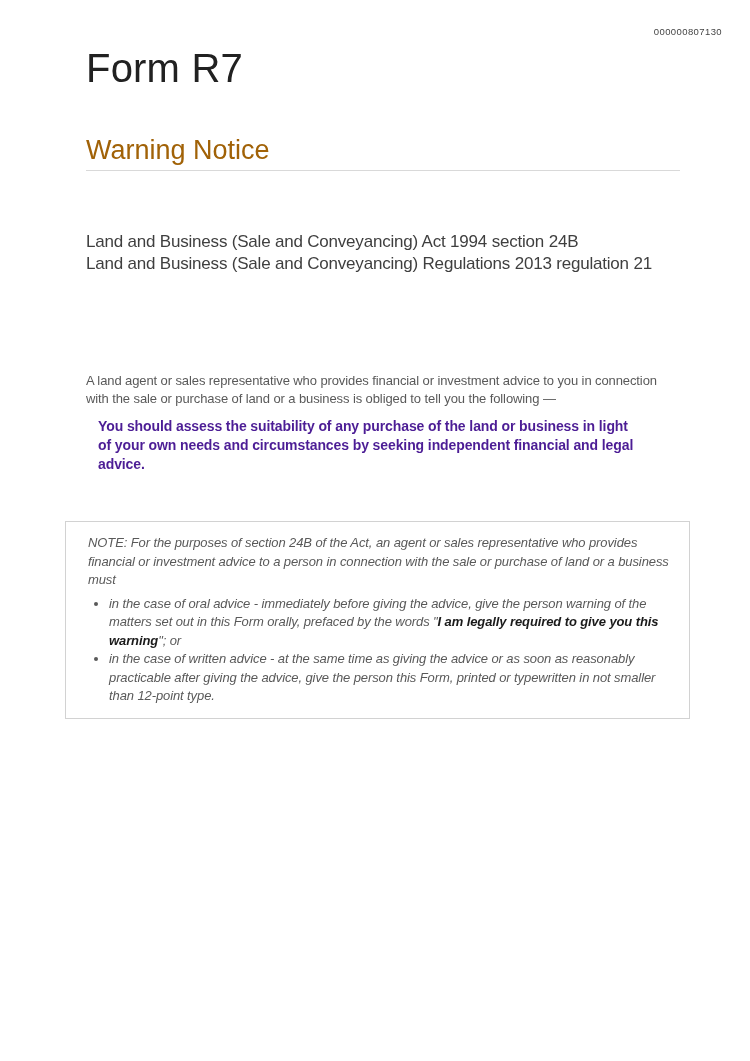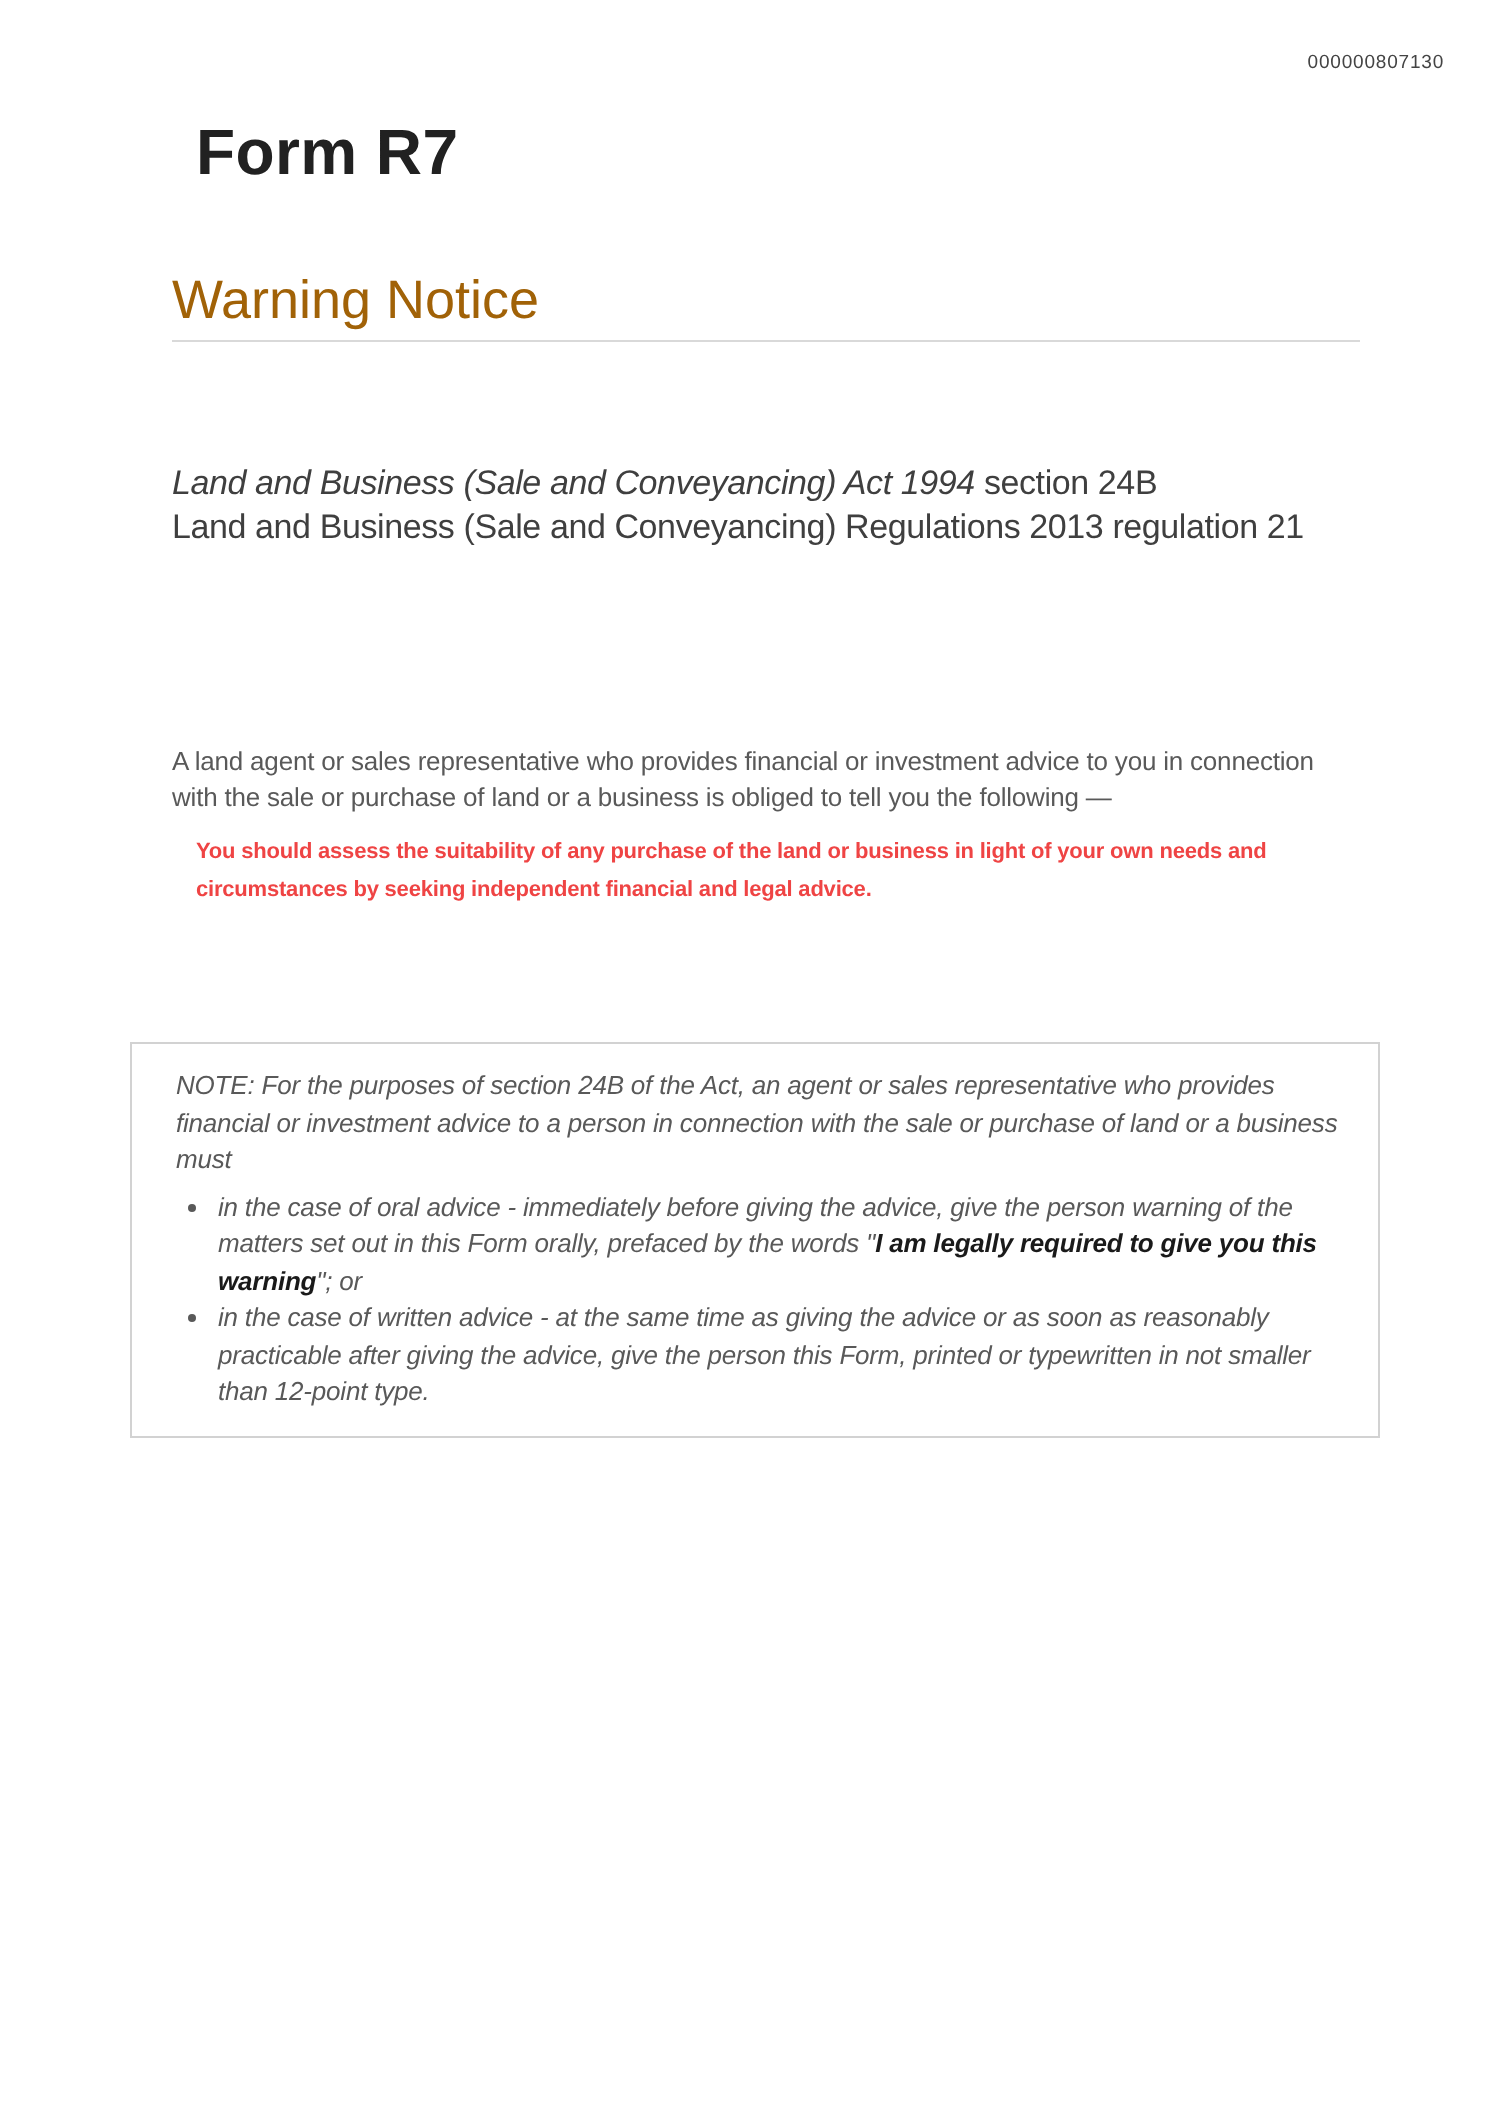--- a/index.html
+++ b/index.html
@@ -16,23 +16,23 @@
     top: 26px;
     right: 28px;
     font-size: 9.5px;
     color: #444444;
     letter-spacing: 0.4px;
   }
   .form-title {
     position: absolute;
     top: 46px;
     left: 86px;
-    margin: 12px;
-    font-size: 32px;
-    font-weight: 700;
+    margin: 0;
+    font-size: 40px;
+    font-weight: 400;
     color: #212121;
     letter-spacing: 0.2px;
   }
   .notice-title {
     position: absolute;
     top: 135px;
     left: 86px;
     width: 594px;
     margin: 0;
     font-size: 27px;
@@ -49,42 +49,42 @@
     width: 610px;
     font-size: 17px;
     line-height: 21.5px;
     color: #3f3f3f;
     letter-spacing: -0.2px;
   }
   .subject-heading {
     font-weight: 700;
     color: #262626;
   }
-  .subject-act .italic { font-style: italic; }
+  .subject-act .italic { }
   .intro {
     position: absolute;
     top: 372px;
     left: 86px;
     width: 578px;
     margin: 0;
     font-size: 13px;
     line-height: 17.5px;
     color: #595959;
     letter-spacing: -0.1px;
   }
   .warning-statement {
     position: absolute;
     top: 417px;
     left: 98px;
     width: 545px;
     margin: 0;
-    font-size: 11px;
+    font-size: 14px;
     font-weight: 700;
     line-height: 19px;
-    color: #ef4444;
+    color: #4c1d95;
     letter-spacing: -0.1px;
   }
   .note-box {
     position: absolute;
     top: 521px;
     left: 65px;
     width: 625px;
     height: 198px;
     box-sizing: border-box;
     border: 1px solid #d2d2d2;

